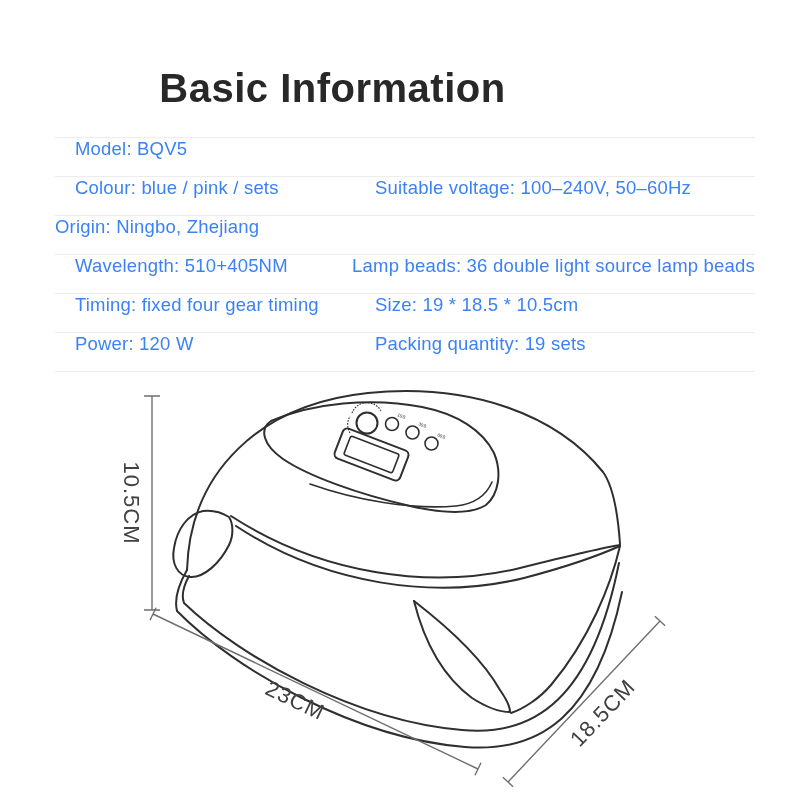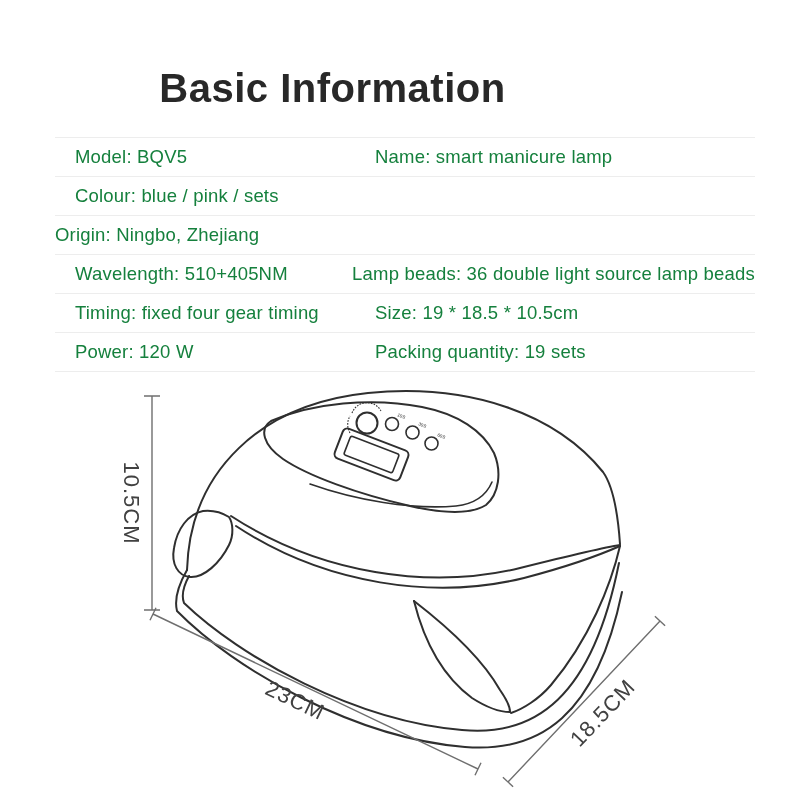--- a/index.html
+++ b/index.html
@@ -12,23 +12,23 @@
   .title{
     position:absolute;top:66px;left:0;width:665px;
     text-align:center;font-size:40px;font-weight:700;
     color:#282828;letter-spacing:0.5px;
   }
   .spec-table{
     position:absolute;left:55px;top:137px;width:700px;
     border-top:1px solid #ededed;border-bottom:1px solid #ededed;
   }
   .spec-row{
-    display:flex;align-items:center;height:38px;
+    display:flex;align-items:flex-start;height:38px;
     border-bottom:1px solid #ededed;
-    font-size:18.5px;color:#15803d;letter-spacing:0.2px;
+    font-size:18.5px;color:#3b82f6;letter-spacing:0.2px;
   }
   .spec-row:last-child{border-bottom:none;}
   .cell-left{width:320px;padding-left:20px;box-sizing:border-box;white-space:nowrap;}
   .cell-right{flex:1;white-space:nowrap;}
   svg{position:absolute;left:0;top:0;}
   .sketch{stroke:#2f2f2f;stroke-width:2;fill:none;stroke-linecap:round;stroke-linejoin:round;}
   .sketch-thin{stroke:#2f2f2f;stroke-width:1.6;fill:none;stroke-linecap:round;}
   .dimline{stroke:#6f6f6f;stroke-width:1.4;fill:none;}
   .dimtext{fill:#414141;font-size:22px;font-family:"Liberation Sans",sans-serif;letter-spacing:1px;}
   .btntext{fill:#2f2f2f;font-size:4.6px;font-family:"Liberation Sans",sans-serif;}
@@ -37,24 +37,24 @@
 </head>
 <body>
 
 <div class="page">
 
   <div class="title">Basic Information</div>
 
   <div class="spec-table">
     <div class="spec-row">
       <div class="cell-left">Model: BQV5</div>
-      <div class="cell-right">Name: smart manicure lamp</div>
     </div>
     <div class="spec-row">
       <div class="cell-left">Colour: blue / pink / sets</div>
+      <div class="cell-right">Suitable voltage: 100–240V, 50–60Hz</div>
     </div>
     <div class="spec-row">
       <div class="cell-right">Origin: Ningbo, Zhejiang</div>
     </div>
     <div class="spec-row">
       <div class="cell-left">Wavelength: 510+405NM</div>
       <div class="cell-right">Lamp beads: 36 double light source lamp beads</div>
     </div>
     <div class="spec-row">
       <div class="cell-left">Timing: fixed four gear timing</div>

